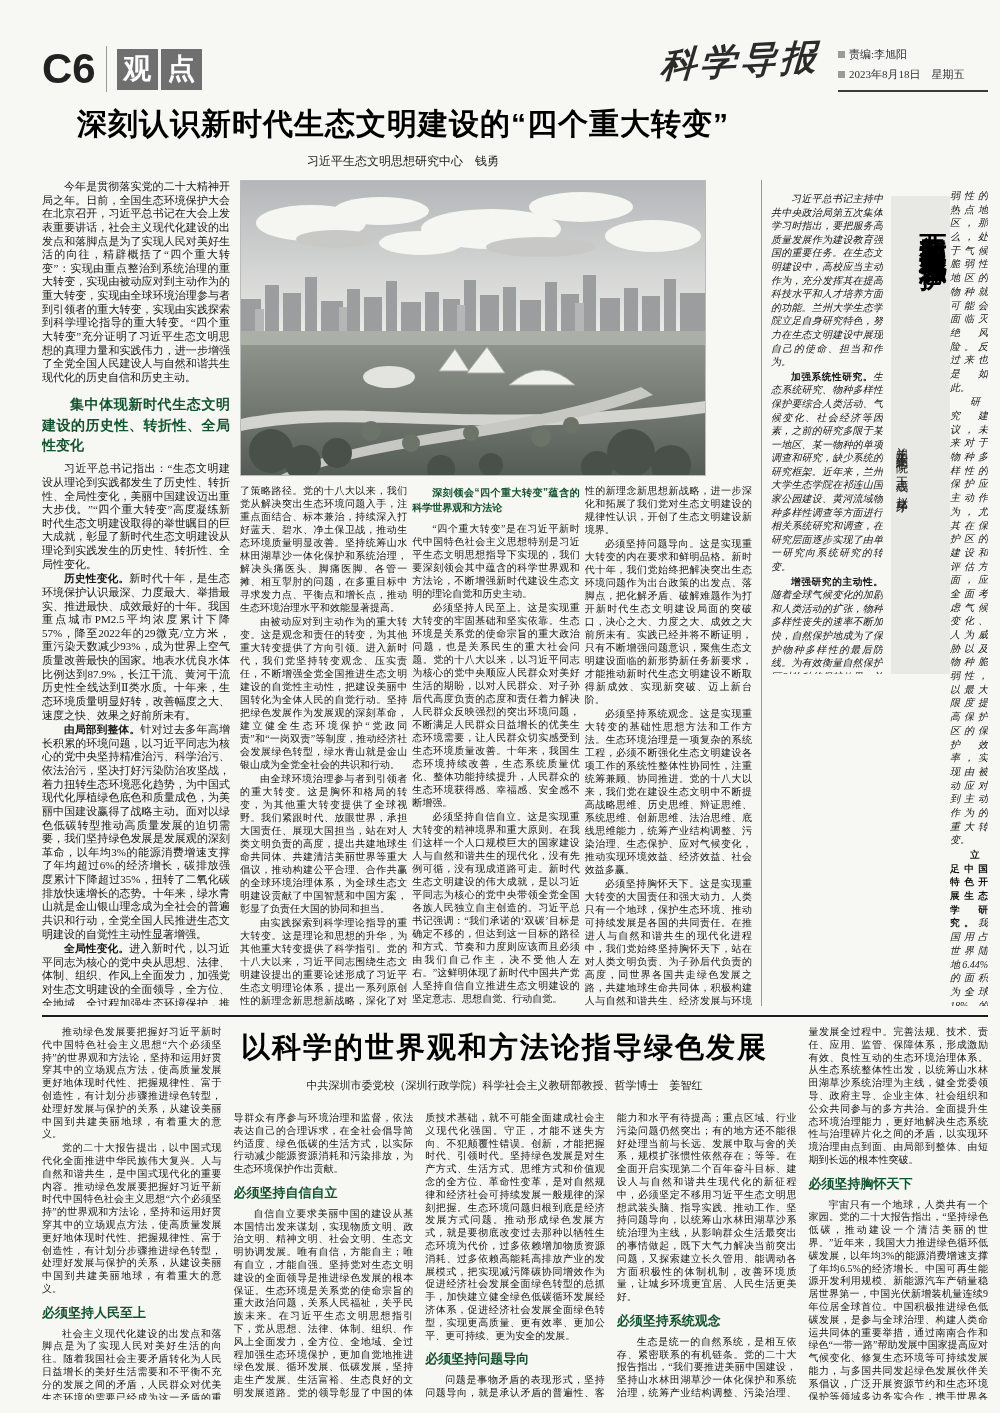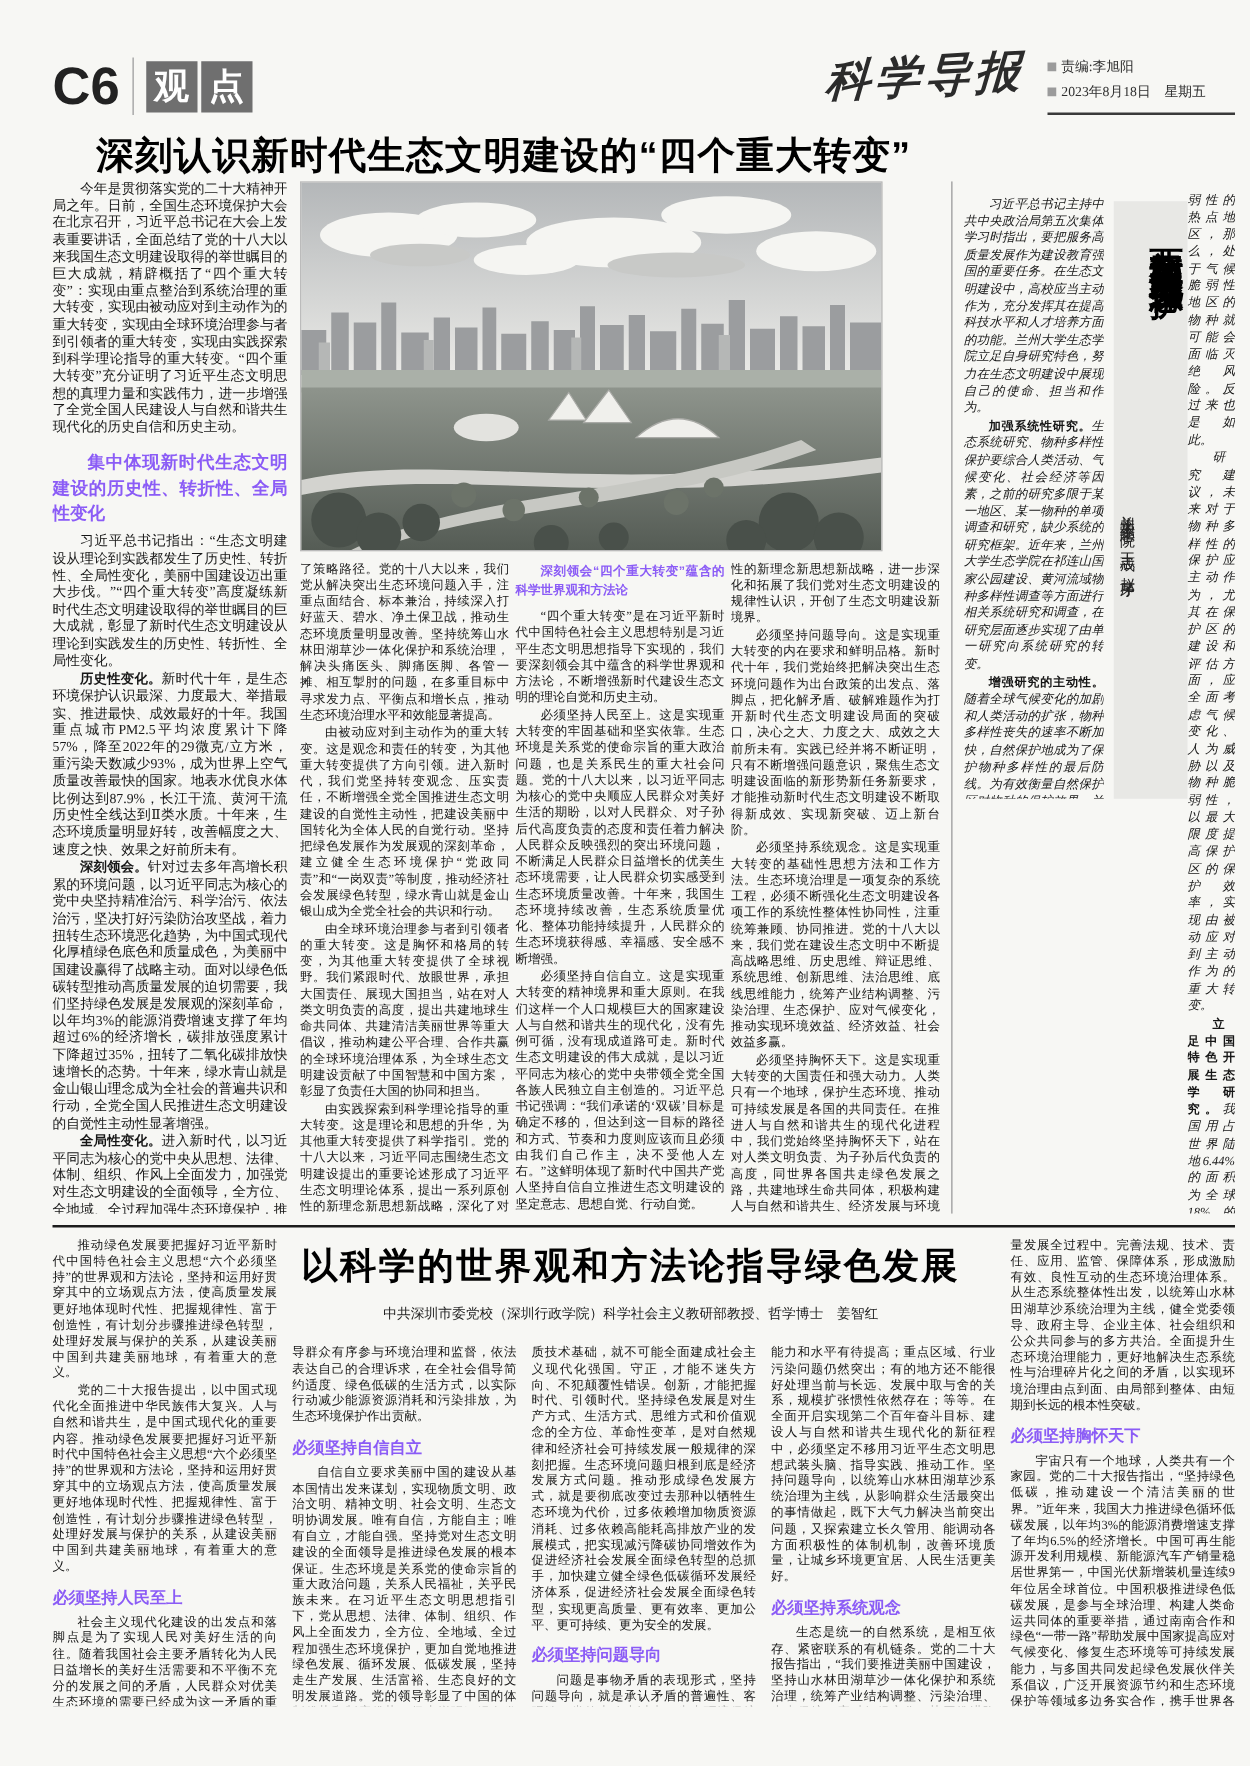--- a/index.html
+++ b/index.html
@@ -27,21 +27,21 @@
   .main-area{width:710px;flex:none;display:flex;gap:10px;}
   .ncol{text-align:justify;overflow:hidden;}
   .col1{width:188px;flex:none;font-size:11px;line-height:1.24;}
   .main-right{flex:1;display:flex;flex-direction:column;}
   .photo{width:466px;height:296px;flex:none;border:1px solid #bbb;box-sizing:border-box;background:#d9d9d6;}
   .right-cols{display:flex;gap:5px;flex:1;margin-top:8px;overflow:hidden;}
   .right-cols .ncol{flex:1;font-size:10px;line-height:1.3;}
   p{margin:0 0 1px;text-indent:2em;}
   p.cont{text-indent:0;}
   p b{font-family:"Liberation Sans","DejaVu Sans",sans-serif;font-size:.97em;}
-  .subhead{font-family:"Liberation Sans","DejaVu Sans",sans-serif;font-weight:bold;color:#8b5cf6;
+  .subhead{font-family:"Liberation Sans","DejaVu Sans",sans-serif;font-weight:bold;color:#14532d;
            font-size:14px;line-height:1.45;margin:10px 0 7px;text-indent:2em;}
   .right-cols .subhead{font-size:10px;margin-top:2px;}
   
   .sidebar{flex:1;border-left:1px solid #979797;margin-left:9px;padding-left:9px;display:flex;flex-direction:row;overflow:hidden;}
   .side-top{display:flex;gap:8px;height:494px;flex:none;}
   .side-narrow{width:112px;flex:none;font-size:10px;line-height:1.36;font-style:italic;text-align:justify;overflow:hidden;padding-top:12px;}
   .vblock{flex:1;background:#e8e8e5;margin-top:16px;display:flex;flex-direction:row;justify-content:center;gap:7px;padding:16px 2px;overflow:hidden;}
   .v-byline{writing-mode:vertical-rl;text-orientation:upright;font-size:12px;letter-spacing:2px;margin-top:225px;color:#222;}
   .v-title{writing-mode:vertical-rl;text-orientation:upright;font-size:27px;font-weight:bold;letter-spacing:2px;
            font-family:"Liberation Sans","DejaVu Sans",sans-serif;color:#000;line-height:1.15;}
@@ -74,29 +74,30 @@
     <div class="hdr-right">
       <div class="logo">科学导报</div>
       <div class="dateblock">
         <div><span class="sq"></span><span>责编:李旭阳</span></div>
         <div><span class="sq"></span><span>2023年8月18日</span>　<span>星期五</span></div>
       </div>
     </div>
   </div>
 
   <div class="m-title">深刻认识新时代生态文明建设的“四个重大转变”</div>
+  <div class="m-byline">习近平生态文明思想研究中心　钱勇</div>
 
   <div class="content-row">
     <div class="main-area">
       <div class="ncol col1">
-          <p>今年是贯彻落实党的二十大精神开局之年。日前，全国生态环境保护大会在北京召开，习近平总书记在大会上发表重要讲话，全面总结了党的十八大以来我国生态文明建设取得的举世瞩目的巨大成就，精辟概括了“四个重大转变”：实现由重点整治到系统治理的重大转变，实现由被动应对到主动作为的重大转变，实现由全球环境治理参与者到引领者的重大转变，实现由实践探索到科学理论指导的重大转变。“四个重大转变”充分证明了习近平生态文明思想的真理力量和实践伟力，进一步增强了全党全国人民建设人与自然和谐共生现代化的历史自信和历史主动。</p>
+          <p>今年是贯彻落实党的二十大精神开局之年。日前，全国生态环境保护大会在北京召开，习近平总书记在大会上发表重要讲话，社会主义现代化建设的出发点和落脚点是为了实现人民对美好生活的向往，精辟概括了“四个重大转变”：实现由重点整治到系统治理的重大转变，实现由被动应对到主动作为的重大转变，实现由全球环境治理参与者到引领者的重大转变，实现由实践探索到科学理论指导的重大转变。“四个重大转变”充分证明了习近平生态文明思想的真理力量和实践伟力，进一步增强了全党全国人民建设人与自然和谐共生现代化的历史自信和历史主动。</p>
           <div class="subhead">集中体现新时代生态文明建设的历史性、转折性、全局性变化</div>
           <p>习近平总书记指出：“生态文明建设从理论到实践都发生了历史性、转折性、全局性变化，美丽中国建设迈出重大步伐。”“四个重大转变”高度凝练新时代生态文明建设取得的举世瞩目的巨大成就，彰显了新时代生态文明建设从理论到实践发生的历史性、转折性、全局性变化。</p>
           <p><b>历史性变化。</b>新时代十年，是生态环境保护认识最深、力度最大、举措最实、推进最快、成效最好的十年。我国重点城市PM2.5平均浓度累计下降57%，降至2022年的29微克/立方米，重污染天数减少93%，成为世界上空气质量改善最快的国家。地表水优良水体比例达到87.9%，长江干流、黄河干流历史性全线达到Ⅱ类水质。十年来，生态环境质量明显好转，改善幅度之大、速度之快、效果之好前所未有。</p>
-          <p><b>深刻领会。</b>针对过去多年高增长积累的环境问题，以习近平同志为核心的党中央坚持精准治污、科学治污、依法治污，坚决打好污染防治攻坚战，着力扭转生态环境恶化趋势，为中国式现代化厚植绿色底色和质量成色，为美丽中国建设赢得了战略主动。面对以绿色低碳转型推动高质量发展的迫切需要，我们坚持绿色发展是发展观的深刻革命，以年均3%的能源消费增速支撑了年均超过6%的经济增长，碳排放强度累计下降超过35%，扭转了二氧化碳排放快速增长的态势。十年来，绿水青山就是金山银山理念成为全社会的普遍共识和行动，全党全国人民推进生态文明建设的自觉性主动性显著增强。</p>
+          <p><b>由局部到整体。</b>针对过去多年高增长积累的环境问题，以习近平同志为核心的党中央坚持精准治污、科学治污、依法治污，坚决打好污染防治攻坚战，着力扭转生态环境恶化趋势，为中国式现代化厚植绿色底色和质量成色，为美丽中国建设赢得了战略主动。面对以绿色低碳转型推动高质量发展的迫切需要，我们坚持绿色发展是发展观的深刻革命，以年均3%的能源消费增速支撑了年均超过6%的经济增长，碳排放强度累计下降超过35%，扭转了二氧化碳排放快速增长的态势。十年来，绿水青山就是金山银山理念成为全社会的普遍共识和行动，全党全国人民推进生态文明建设的自觉性主动性显著增强。</p>
           <p><b>全局性变化。</b>进入新时代，以习近平同志为核心的党中央从思想、法律、体制、组织、作风上全面发力，加强党对生态文明建设的全面领导，全方位、全地域、全过程加强生态环境保护，推进一系列变革性实践，实现一系列突破性进展，取得一系列标志性成果，创造了举世瞩目的生态奇迹和绿色发展奇迹。同时，推动《巴黎协定》达成、签署、生效和实施，充分发挥《生物多样性公约》第十五次缔约方大会主席国的政治领导力，经过两个阶段会议，达成《昆明—蒙特利尔全球生物多样性框架》，还与其他国家携手建设绿色“一带一路”，为建设清洁美丽的世界贡献中国智慧、中国方案、中国力量。</p>
         </div>
       <div class="main-right">
         <div class="photo">
           <svg width="464" height="294" viewBox="0 0 464 294">
             <defs>
               <linearGradient id="sky" x1="0" y1="0" x2="0" y2="1">
                 <stop offset="0" stop-color="#b4b7b9"></stop>
                   <stop offset="1" stop-color="#e9e9e6"></stop>
               </linearGradient>

